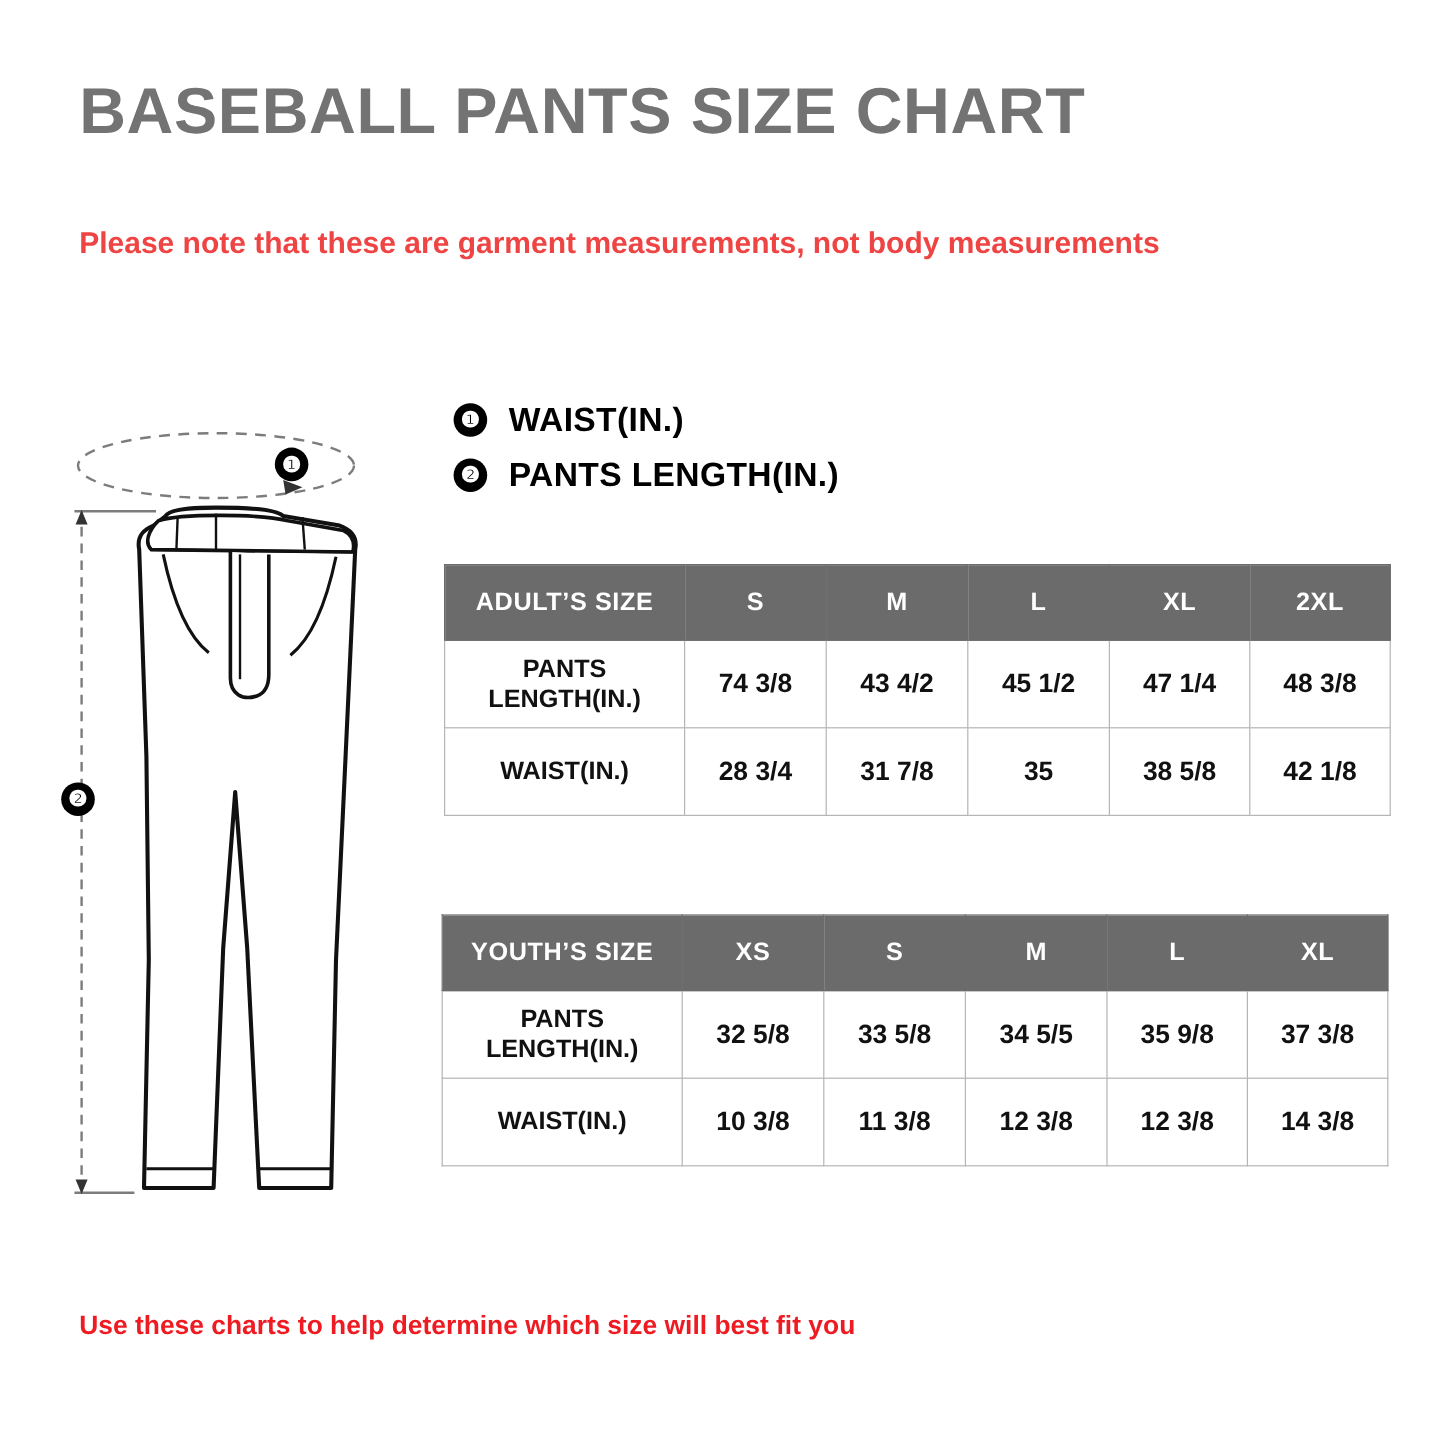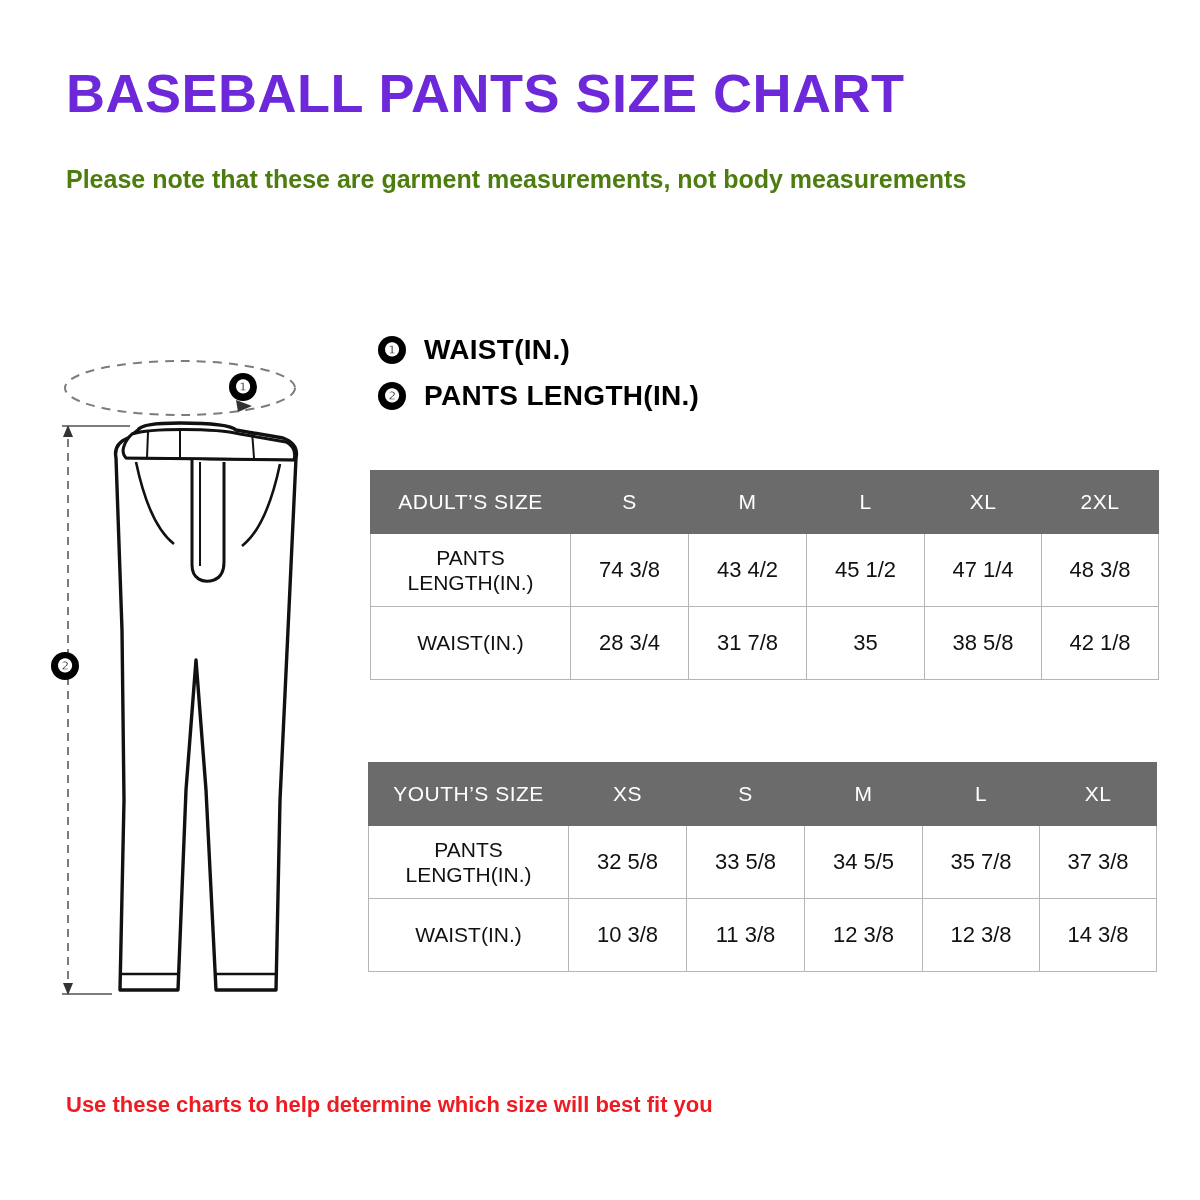--- a/index.html
+++ b/index.html
@@ -20,32 +20,32 @@
     width: 1200px;
     height: 1200px;
   }
   .title {
     position: absolute;
     left: 66px;
     top: 62px;
     font-size: 54px;
     font-weight: bold;
     letter-spacing: 0.5px;
-    color: #6d28d9;
+    color: #737373;
     white-space: nowrap;
   }
   .note {
     position: absolute;
     left: 66px;
-    top: 162px;
+    top: 186px;
     width: 950px;
     font-size: 25px;
     font-weight: bold;
     line-height: 1.42;
-    color: #4d7c0f;
+    color: #ef4444;
   }
   .footer-note {
     position: absolute;
     left: 66px;
     top: 1092px;
     width: 1060px;
     font-size: 22px;
     font-weight: bold;
     color: #ee1b22;
   }
@@ -86,21 +86,21 @@
     position: absolute;
     border-collapse: collapse;
     table-layout: fixed;
     font-size: 21px;
   }
   table.size-table td, table.size-table th {
     border: 1px solid #b5b5b5;
     text-align: center;
     vertical-align: middle;
     padding: 0;
-    font-weight: normal;
+    font-weight: bold;
   }
   table.size-table thead th {
     background: #6b6b6b;
     color: #ffffff;
     height: 62px;
     border: 1px solid #6b6b6b;
     font-size: 21px;
     letter-spacing: 0.5px;
   }
   table.size-table thead th.first {
@@ -260,21 +260,21 @@
         <th>L</th>
         <th>XL</th>
       </tr>
     </thead>
     <tbody>
       <tr>
         <td class="rowlabel">PANTS LENGTH(IN.)</td>
         <td>32 5/8</td>
         <td>33 5/8</td>
         <td>34  5/5</td>
-        <td>35 7/8</td>
+        <td>35 9/8</td>
         <td>37 3/8</td>
       </tr>
       <tr>
         <td class="rowlabel">WAIST(IN.)</td>
         <td>10 3/8</td>
         <td>11 3/8</td>
         <td>12 3/8</td>
         <td>12 3/8</td>
         <td>14 3/8</td>
       </tr>

